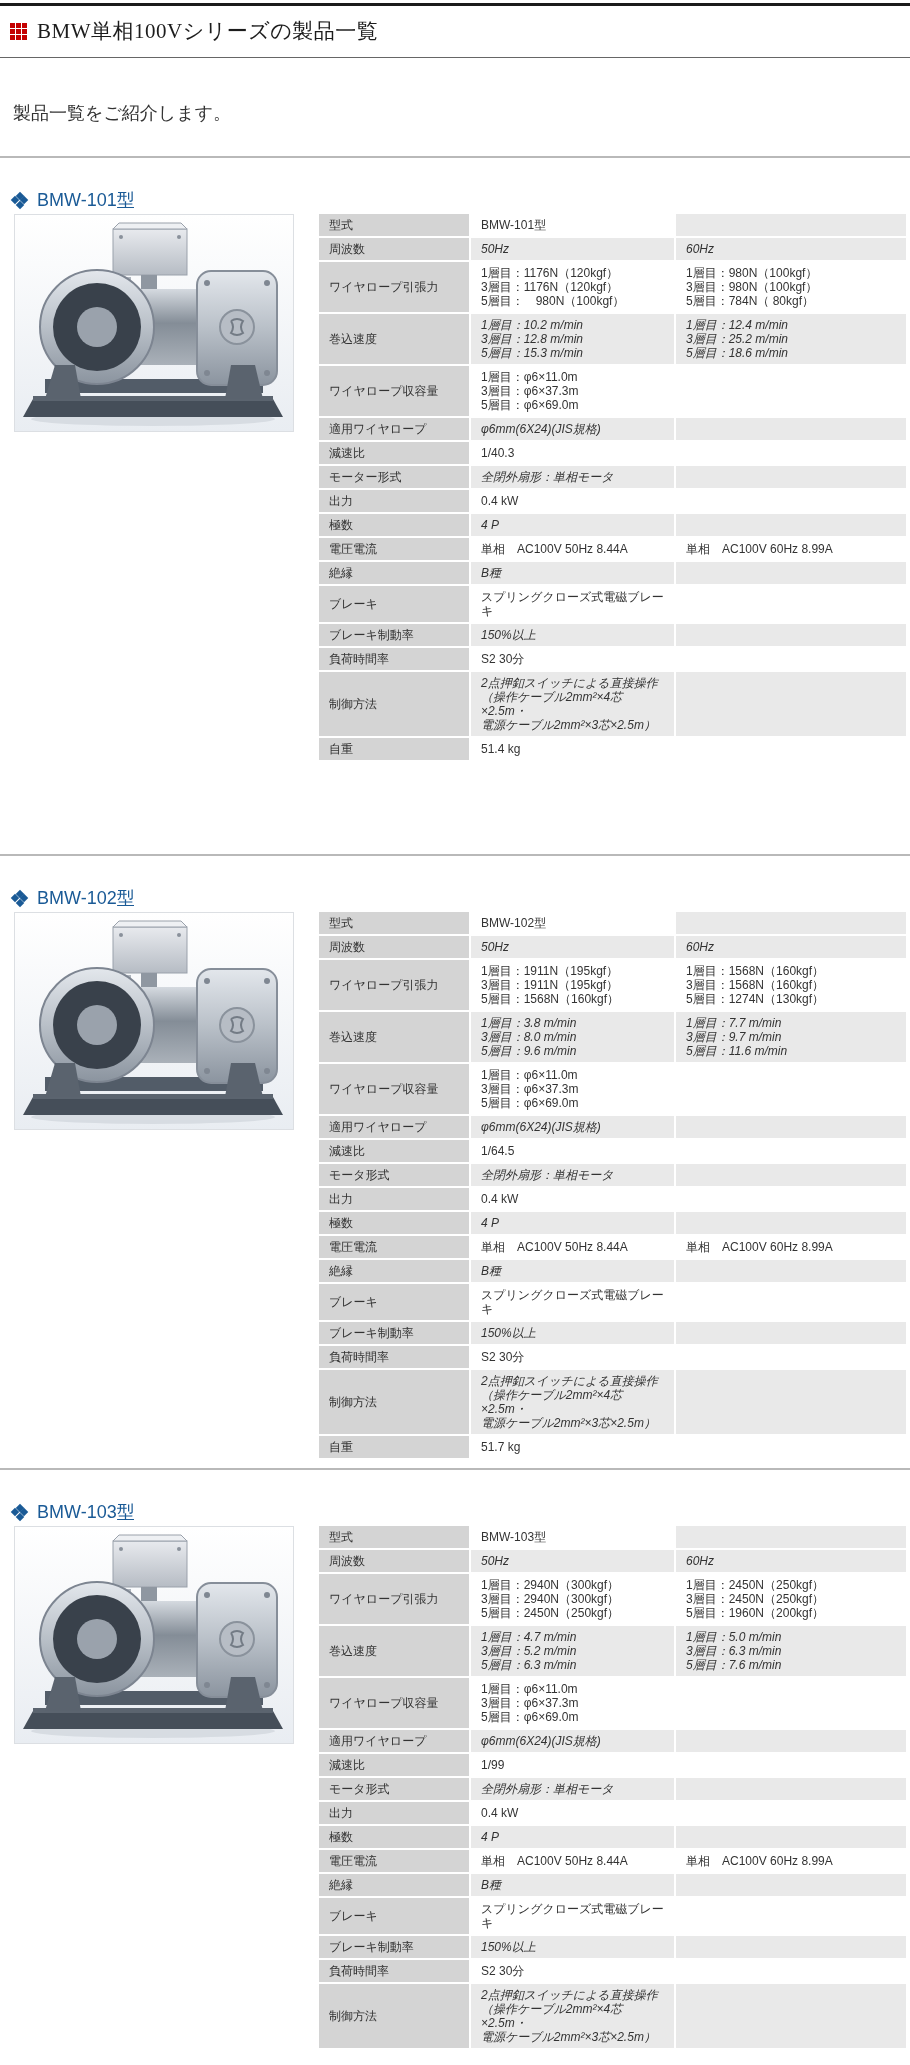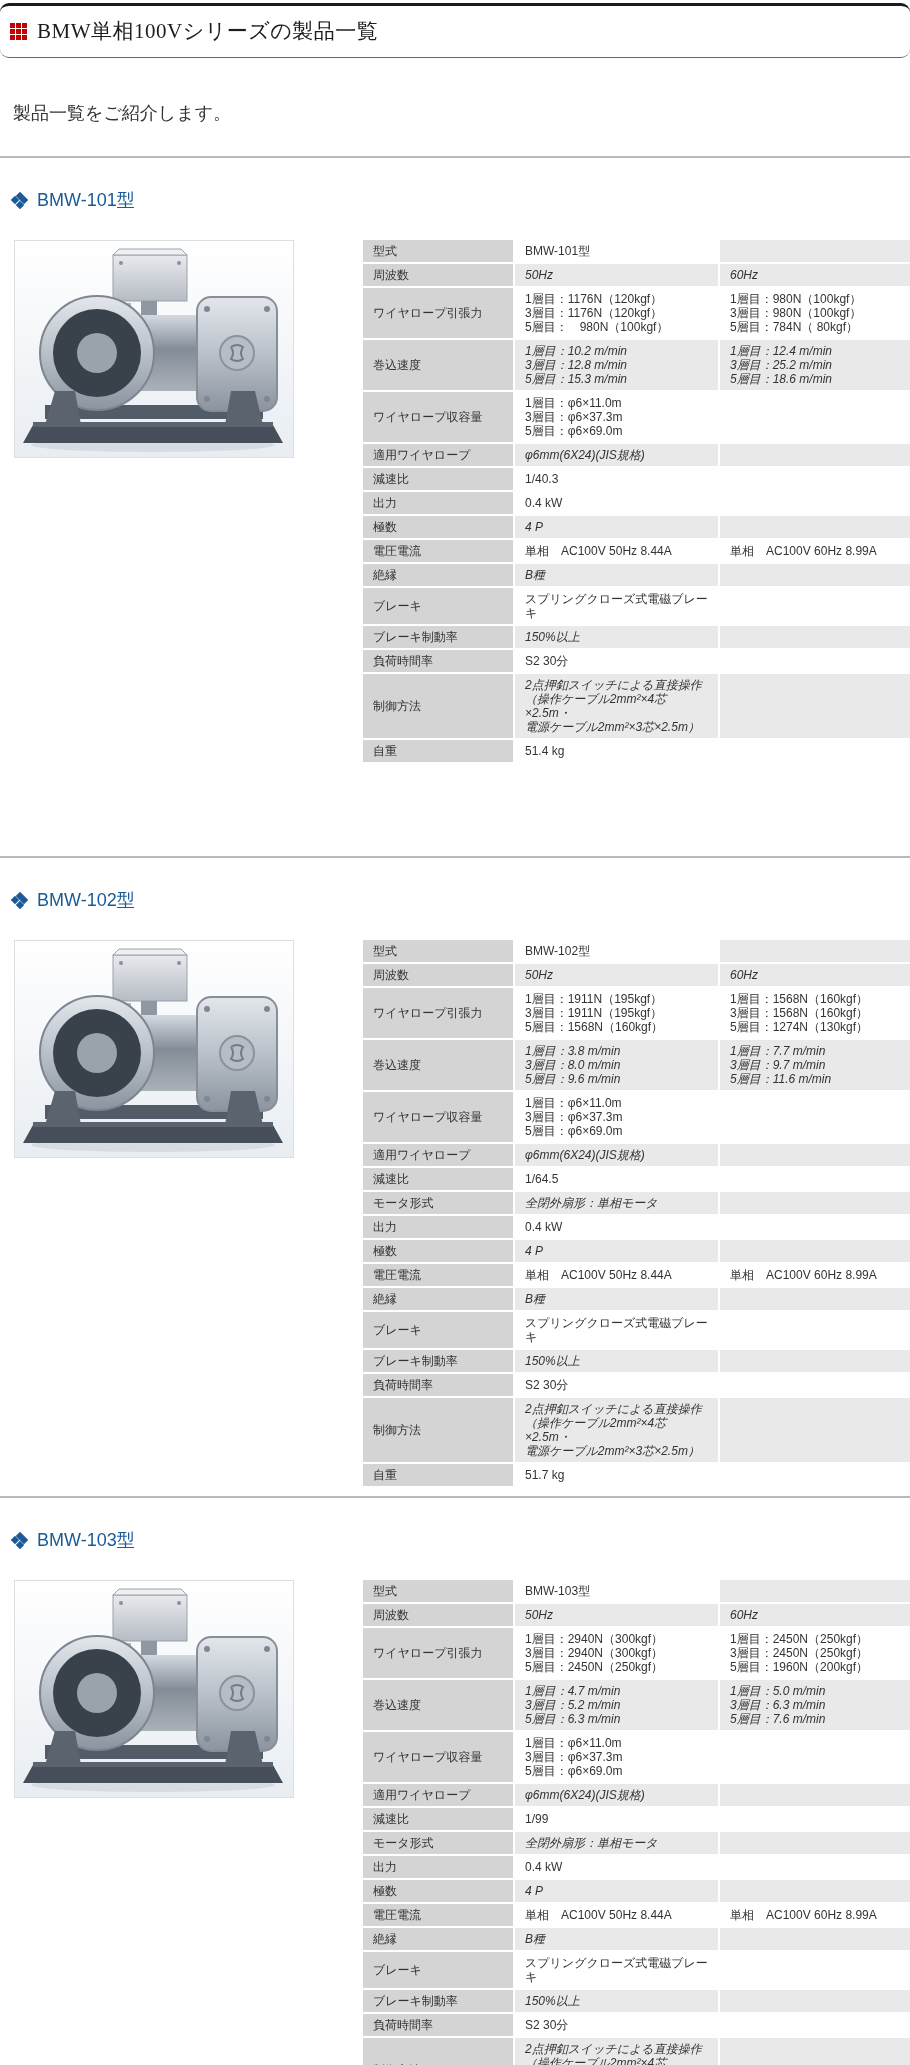--- a/index.html
+++ b/index.html
@@ -7,21 +7,20 @@
     width:910px;height:2065px;overflow:hidden;background:#fff;
     font-family:"Liberation Sans","DejaVu Sans",sans-serif;
     color:#333;
   }
   
   .page-header{
     margin:3px 0 16px 0;
     border-top:3px solid #1b1b1b;
     border-bottom:1px solid #666;
     padding:12px 24px 13px 8px;
-    border-radius:9px;
   }
   .page-title-row{display:flex;align-items:center;}
   .title-grid-icon{
     display:grid;grid-template-columns:repeat(3,5px);grid-auto-rows:5px;
     gap:1px;margin:0 10px 0 2px;flex:0 0 auto;
   }
   .title-grid-icon i{background:var(--icon-red,#c40000);display:block;}
   .page-title{
     font-family:"Liberation Serif","DejaVu Serif",serif;
     font-size:21px;line-height:26px;color:#1c1c1c;letter-spacing:.5px;
@@ -36,21 +35,21 @@
     font-size:18px;line-height:24px;font-weight:normal;
     color:var(--accent,#1a5a96);
   }
   .diamond-icon{position:relative;width:15px;height:15px;margin-right:10px;flex:0 0 auto;}
   .diamond-icon i{position:absolute;width:6px;height:6px;background:var(--accent,#1a5a96);transform:rotate(45deg);}
   .diamond-icon i:nth-child(1){left:4.5px;top:0;}
   .diamond-icon i:nth-child(2){left:0;top:4.5px;}
   .diamond-icon i:nth-child(3){left:9px;top:4.5px;}
   .diamond-icon i:nth-child(4){left:4.5px;top:9px;}
   
-  .sec-content{display:flex;align-items:flex-start;margin-top:26px;gap:44px;}
+  .sec-content{display:flex;align-items:flex-start;}
   .photo-frame{
     width:278px;height:216px;margin-left:14px;margin-top:2px;flex:0 0 auto;
     border:1px solid #dcdfe3;background:#fff;
   }
   .photo-frame svg{display:block;}
   
   .spec-table{
     margin-left:23px;width:591px;flex:0 0 auto;
     border-collapse:collapse;table-layout:fixed;
     font-size:12px;line-height:14px;
@@ -197,20 +196,25 @@
             <tr class="even">
               <th>適用ワイヤロープ</th>
               <td class="c50">φ6mm(6X24)(JIS規格)</td>
               <td class="c60"></td>
             </tr>
             <tr class="odd">
               <th>減速比</th>
               <td class="c50">1/40.3</td>
               <td class="c60"></td>
             </tr>
+            <tr class="even">
+              <th>モーター形式</th>
+              <td class="c50">全閉外扇形：単相モータ</td>
+              <td class="c60"></td>
+            </tr>
             <tr class="odd">
               <th>出力</th>
               <td class="c50">0.4 kW</td>
               <td class="c60"></td>
             </tr>
             <tr class="even">
               <th>極数</th>
               <td class="c50">4 P</td>
               <td class="c60"></td>
             </tr>

